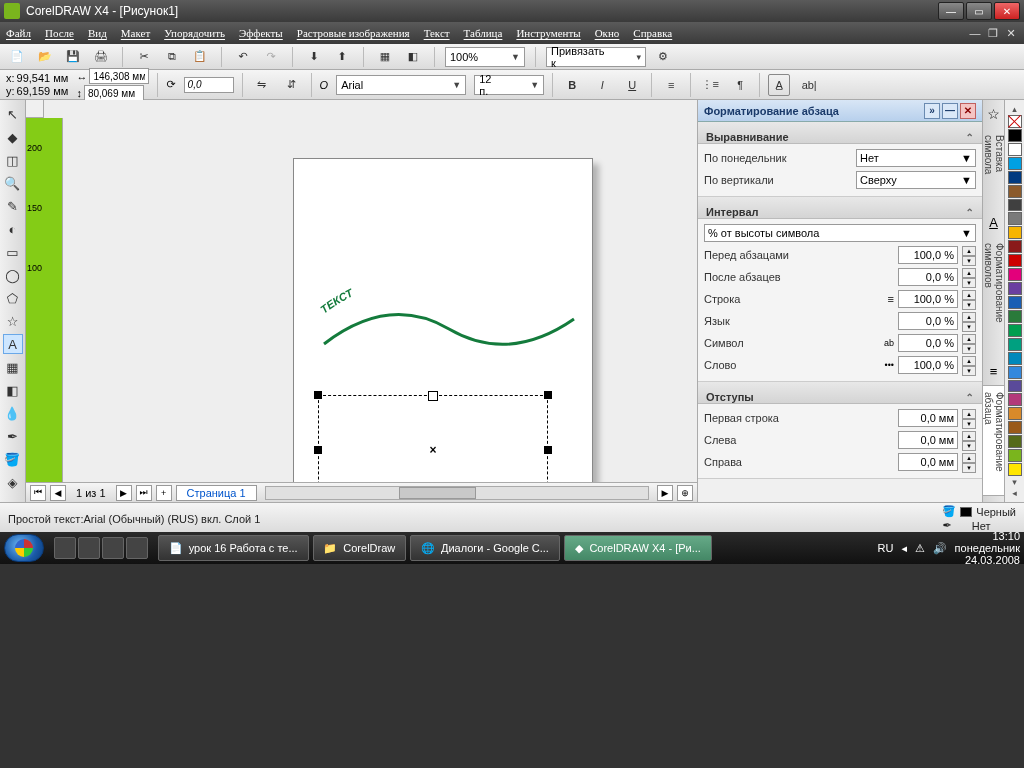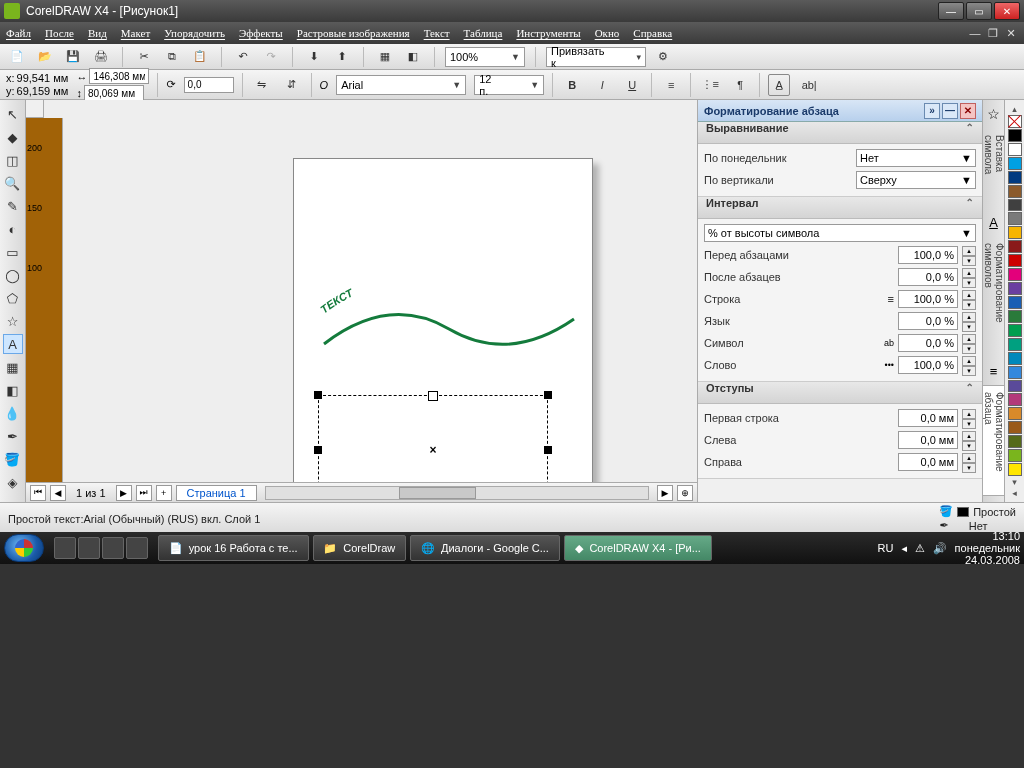--- a/index.html
+++ b/index.html
@@ -25,21 +25,21 @@
 .coord-box { display:flex; flex-direction:column; font-size:10px; gap:1px; }
 .coord-row { display:flex; gap:2px; align-items:center; }
 .propinput { width:60px; height:16px; border:1px solid #999; background:#fff; padding:0 3px; font-size:10px; }
 .main { flex: 1; display: flex; background: #e8e8e8; overflow: hidden; }
 .toolbox { width: 26px; background: linear-gradient(to right,#f0f0f0,#d8d8d8); border-right: 1px solid #aaa; display: flex; flex-direction: column; align-items: center; padding: 4px 0; gap: 3px; }
 .toolbox .tool { width: 20px; height: 20px; display: flex; align-items: center; justify-content: center; border: 1px solid transparent; font-size: 13px; color:#333; }
 .toolbox .tool.active { background: #cde6ff; border: 1px solid #6aa8e8; }
 .canvas-area { flex: 1; display: flex; flex-direction: column; background: #eee; position: relative; }
 .hruler { height: 18px; background: #f0f0f0; border-bottom: 1px solid #aaa; position: relative; overflow: hidden; font-size:9px; color:#333; margin-left:18px; }
 .canvas-body { flex:1; display:flex; overflow:hidden; }
-.vruler { width:18px; background:#a16207; border-right:1px solid #aaa; position:relative;padding-left:36px; }
+.vruler { width:18px; background:#84cc16; border-right:1px solid #aaa; position:relative;padding-left:36px; }
 .vruler .lbl { position:absolute; left:1px; font-size:9px; transform:translateY(-50%); }
 .drawing { flex:1; background:#eee; position:relative; overflow:hidden; }
 .page { position:absolute; left:230px; top:40px; width:300px; height:420px; background:#fff; box-shadow:6px 6px 6px rgba(0,0,0,0.25); border:1px solid #888; }
 .wavetext { position:absolute; left:25px; top:85px; width:260px; }
 .selection-box { position:absolute; left:24px; top:236px; width:230px; height:110px; border:1px dashed #000; }
 .handle { position:absolute; width:8px; height:8px; background:#000; }
 .handle.n { left:50%; top:-5px; transform:translateX(-50%); background:#fff; border:1px solid #000; width:10px; height:10px;}
 .handle.s { left:50%; bottom:-5px; transform:translateX(-50%); background:#fff; border:1px solid #000; width:10px; height:10px;}
 .handle.e { right:-5px; top:50%; transform:translateY(-50%);}
 .handle.w { left:-5px; top:50%; transform:translateY(-50%);}
@@ -53,21 +53,21 @@
 .pagenav .pageinfo { padding:0 6px; }
 .pagenav .pagetab { background:#fff; border:1px solid #999; padding:1px 10px; color:#0055cc; }
 .pagenav .hscroll { flex:1; height:14px; background:#e0e0e0; border:1px solid #aaa; margin:0 4px; position:relative; }
 .pagenav .hscroll .thumb { position:absolute; left:35%; width:20%; height:100%; background:#c9c9c9; border:1px solid #999;}
 .docker { width: 285px; background: #f0f0f0; border-left: 1px solid #aaa; display: flex; flex-direction:column; }
 .docker-titlebar { height:22px; background:linear-gradient(#d8e6f6,#b8d0ec); border-bottom:1px solid #8aa; display:flex; align-items:center; padding:0 6px; color:#1a3a6a; font-weight:bold; }
 .docker-titlebar .spacer { flex:1; }
 .docker-titlebar .dbtn { width:16px; height:16px; border:1px solid #6a8ab0; background:#dae8f8; display:flex; align-items:center; justify-content:center; font-size:10px; margin-left:2px; }
 .docker-titlebar .dbtn.close { background:#f4c4c4; border-color:#c06060; color:#800; }
 .docker-section { border-bottom:1px solid #ccc; }
-.docker-section-hdr { height:22px; background:linear-gradient(#e8e8e8,#d4d4d4); display:flex; align-items:flex-start; padding:0 8px; font-weight:bold; color:#333; border-bottom:1px solid #bbb; }
+.docker-section-hdr { height:22px; background:linear-gradient(#e8e8e8,#d4d4d4); display:flex; align-items:flex-end; padding:0 8px; font-weight:bold; color:#333; border-bottom:1px solid #bbb; }
 .docker-section-hdr .chev { margin-left:auto; font-size:10px; color:#666; }
 .docker-body { padding:4px 6px; background:#f4f4f4; }
 .docker-row { display:flex; align-items:center; height:20px; gap:4px; margin-bottom:2px;}
 .docker-row .lbl { flex:1; color:#333; }
 .docker-row .valbox { width:60px; height:18px; border:1px solid #999; background:#fff; display:flex; align-items:center; padding:0 3px; justify-content:flex-end;}
 .docker-row .spinner { width:14px; height:18px; display:flex; flex-direction:column; }
 .docker-row .spinner span { flex:1; border:1px solid #999; background:#eee; font-size:7px; display:flex; align-items:center; justify-content:center;}
 .docker-row select, .docker-row .drop { flex:1; height:18px; border:1px solid #999; background:#fff; font-size:11px; padding:0 3px; }
 .docker-row .drop { display:flex; align-items:center; justify-content:space-between; }
 .docker-subhdr { color:#333; padding:4px 0 2px 0; }
@@ -180,21 +180,21 @@
           <span>↔</span>
           <input class="propinput" value="146,308 мм" style="">
         </div>
       <div class="coord-row">
           <span>↕</span>
           <input class="propinput" value="80,069 мм" style="">
         </div>
     </div>
     <div class="sep" style="width:1px;height:24px;background:#bbb"></div>
     <span>⟳</span>
-    <input class="propinput" style="width: 50px;" value="0,0">
+    <input class="propinput" style="width: 50px; font-style: italic;" value="0,0">
     <div class="sep" style="width:1px;height:24px;background:#bbb"></div>
     <div class="tbtn">⇋</div>
     <div class="tbtn">⇵</div>
     <div class="sep" style="width:1px;height:24px;background:#bbb"></div>
     <span style="font-style:italic">O</span>
     <div class="combo" style="width:130px">
       <span>Arial</span>
       <span style="flex:1"></span>
         <span class="arrow">▼</span>
     </div>
@@ -500,21 +500,21 @@
     </div>
   </div>
 
   <div class="statusbar">
     <div class="row">
       <span>Простой текст:Arial (Обычный) (RUS) вкл. Слой 1</span>
       <div class="fillstroke">
         <div class="fsr">
             <span>🪣</span>
             <span style="width:12px;height:10px;background:#000;border:1px solid #666;display:inline-block"></span>
-            <span>Простой</span>
+            <span>Черный</span>
           </div>
         <div class="fsr">
             <span>✒</span>
             <span class="noneX" style="width:12px;height:10px;position:relative;display:inline-block"></span>
             <span>Нет</span>
           </div>
       </div>
     </div>
     <div class="row">
       <span>( 172,695; 29,124 )</span>

